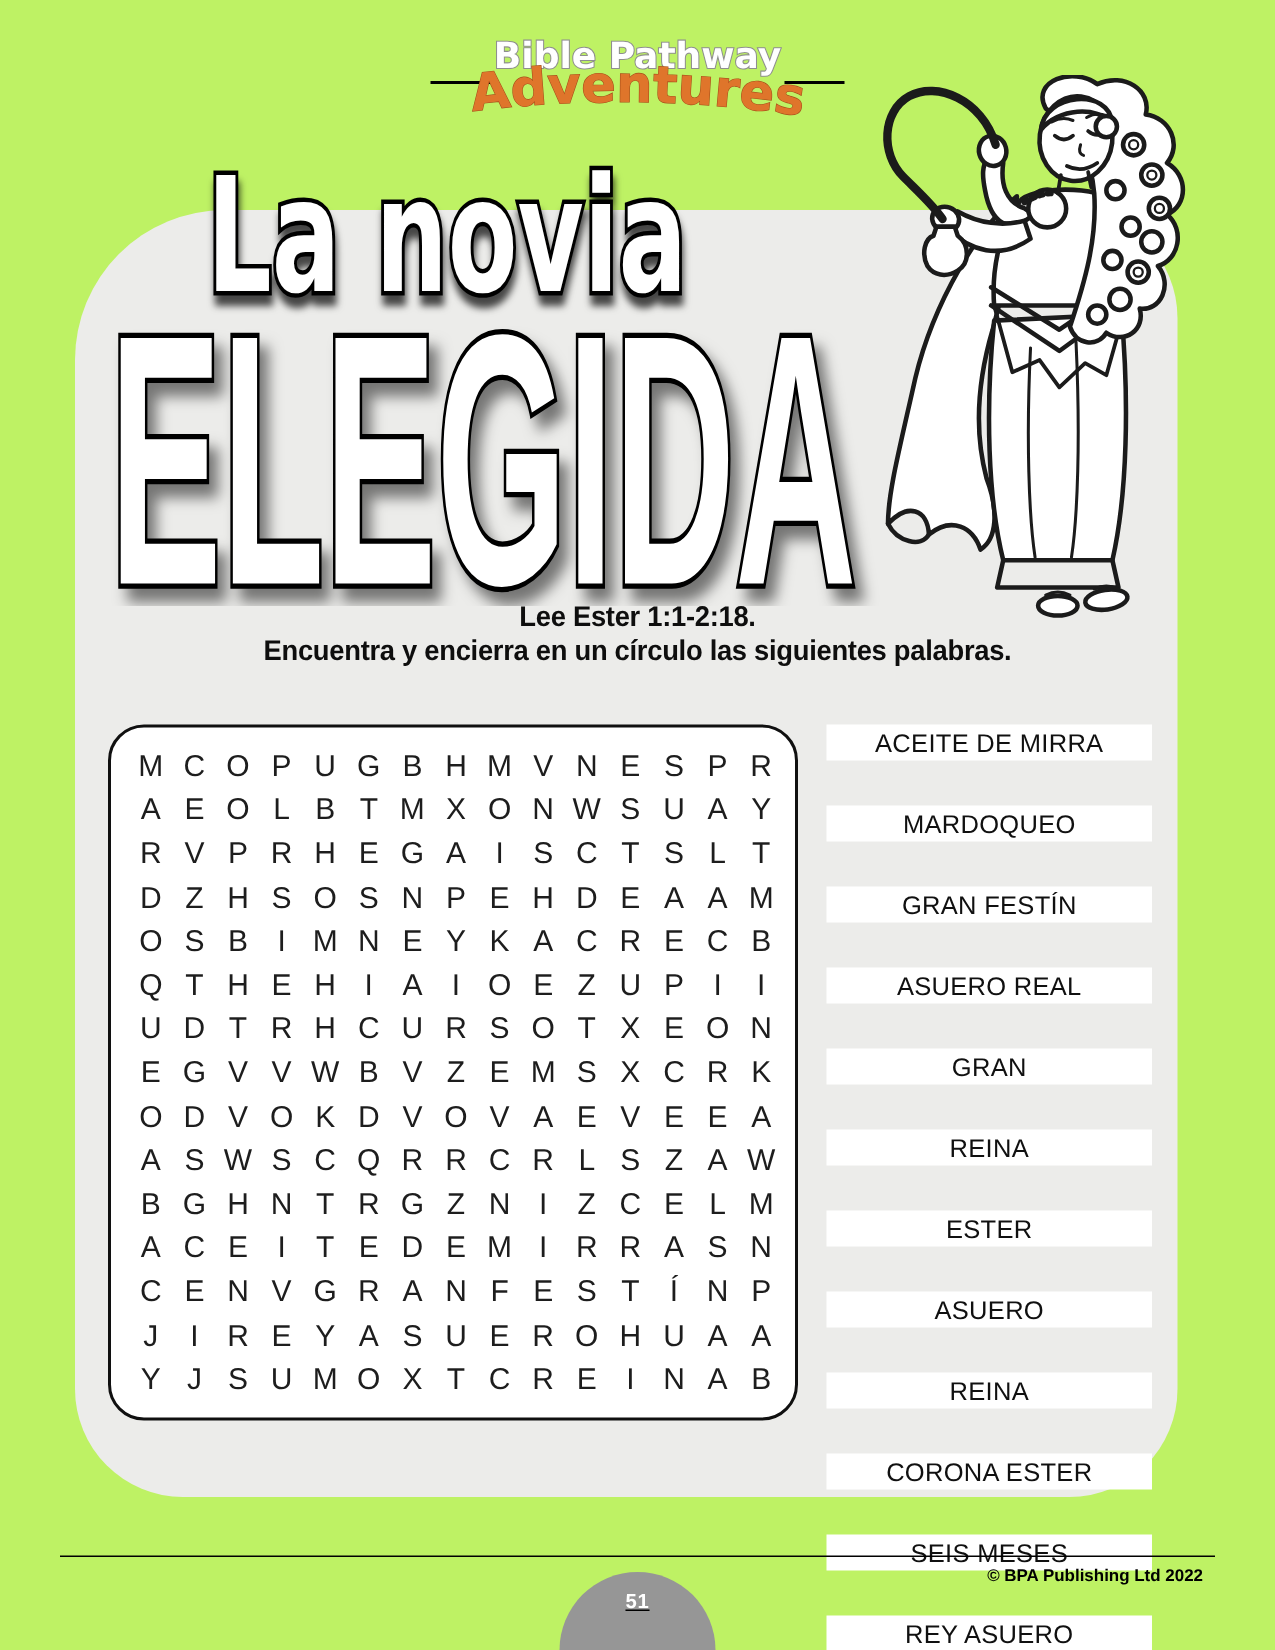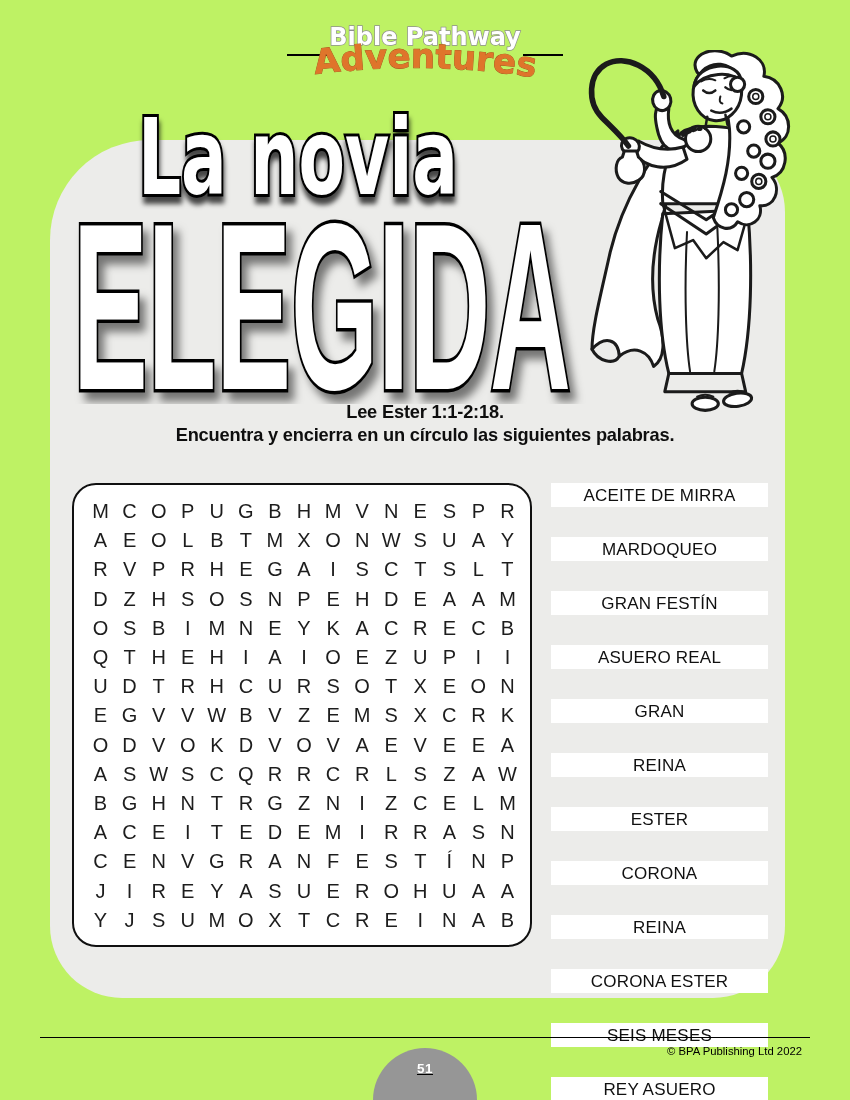--- a/index.html
+++ b/index.html
@@ -17,21 +17,21 @@
             background:#fff;border:2.5px solid #101010;border-radius:24px;
             display:grid;grid-template-columns:repeat(15,1fr);grid-template-rows:repeat(15,1fr);
             padding:12px 8px 10px 12px;}
   .cell{display:flex;align-items:center;justify-content:center;
         font-size:20px;color:#1d1d1d;cursor:pointer;}
   .word-list{position:absolute;left:551px;top:483px;width:217px;}
   .word-bar{height:24px;line-height:25px;background:#ffffff;margin-bottom:30px;
             text-align:center;font-size:17px;color:#101010;letter-spacing:.2px;cursor:pointer;}
   .footer-rule{position:absolute;left:40px;top:1037px;width:770px;border-top:1.6px solid #000;}
   .footer-left{position:absolute;left:47px;top:1043px;font-size:11.3px;line-height:14.5px;color:#000;}
-  .footer-right{position:absolute;right:48px;top:1045px;font-size:11.3px;color:#000;text-align:center;}
+  .footer-right{position:absolute;right:48px;top:1045px;font-size:11.3px;color:#000;text-align:center;font-weight:bold;}
   .page-circle{position:absolute;left:373px;top:1048px;width:104px;height:52px;
                background:#969696;border-radius:104px 104px 0 0;text-align:center;box-sizing:border-box;
                padding-top:11px;text-decoration:underline;}
   .page-circle span{color:#fff;font-weight:bold;font-size:13.5px;letter-spacing:.5px;}
 </style>
 </head>
 <body>
 
 <div class="page">
 
@@ -364,21 +364,21 @@
     </div>
 
   <div class="word-list">
       <div class="word-bar">ACEITE DE MIRRA</div>
       <div class="word-bar">MARDOQUEO</div>
       <div class="word-bar">GRAN FESTÍN</div>
       <div class="word-bar">ASUERO REAL</div>
       <div class="word-bar">GRAN</div>
       <div class="word-bar">REINA</div>
       <div class="word-bar">ESTER</div>
-      <div class="word-bar">CORONA</div>
+      <div class="word-bar">ASUERO</div>
       <div class="word-bar">REINA</div>
       <div class="word-bar">CORONA ESTER</div>
       <div class="word-bar">SEIS MESES</div>
       <div class="word-bar">REY ASUERO</div>
     </div>
 
   <div class="footer-rule"></div>
   <div class="footer-right">© BPA Publishing Ltd 2022</div>
   <div class="page-circle">
     <span>51</span>

